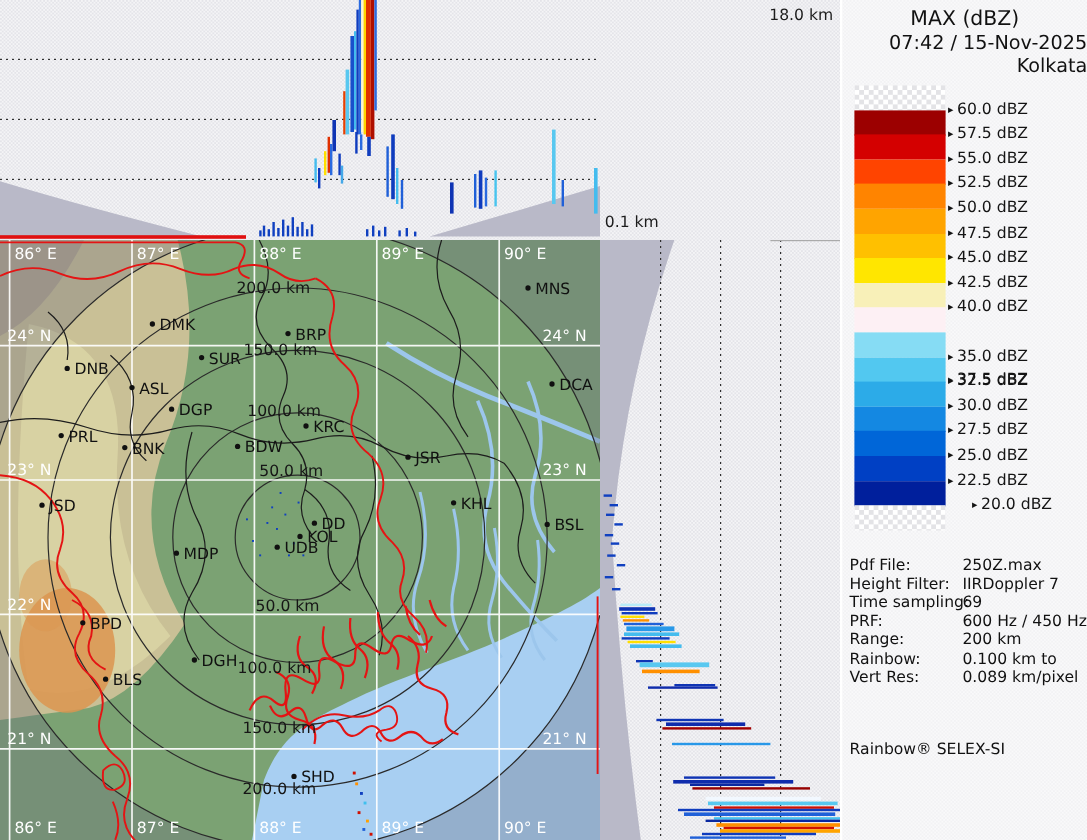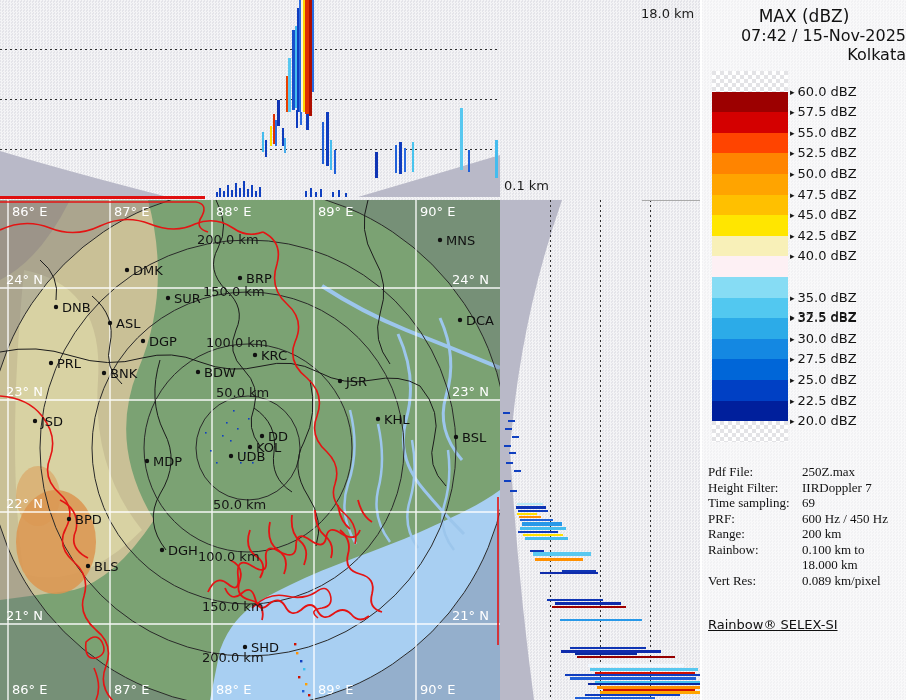--- a/index.html
+++ b/index.html
@@ -28,24 +28,24 @@
     background-size:3px 3px;color:#111;}
   #legend .title{margin-top:6px;text-align:center;font-size:17px;}
   #legend .sub{text-align:right;font-size:16px;}
   #legend-scale{position:absolute;left:0;top:71px;width:100%;}
   .swatch{position:absolute;left:10px;width:76px;height:21px;}
   .checker{background:conic-gradient(#ffffff 0% 25%, #e3e3e6 0% 50%, #ffffff 0% 75%, #e3e3e6 0%);
     background-size:8px 8px;}
   .scale-label{position:absolute;left:88px;font-size:13px;white-space:nowrap;color:#141414;}
   .scale-label .arrow{font-size:9px;vertical-align:1px;margin-right:3px;color:#141414;}
   #legend-meta{position:absolute;left:6px;top:464px;width:196px;font-size:13px;line-height:15.5px;}
-  .meta-row{display:flex;font-family:Liberation Serif, serif;}
+  .meta-row{display:flex;}
   .meta-row .k{width:94px;flex:none;white-space:nowrap;}
   .meta-row .v{white-space:nowrap;}
-  #legend-footer{position:absolute;left:6px;top:617px;font-size:13px;text-decoration:underline;}
+  #legend-footer{position:absolute;left:6px;top:617px;font-size:13px;}
   .redline{position:absolute;background:#e01010;}
 </style>
 </head>
 <body>
 
 <div id="app">
   <div id="workspace">
 
     <div id="panel-top">
       <svg class="wedge-svg" width="500" height="200">
@@ -374,21 +374,21 @@
         <div class="scale-label" style="top: 239.2px;"><span class="arrow">▸</span>32.5 dBZ</div>
         <div class="swatch" style="background: rgb(44, 171, 232); top: 247.2px;"></div>
         <div class="scale-label" style="top: 259.8px;"><span class="arrow">▸</span>30.0 dBZ</div>
         <div class="swatch" style="background: rgb(20, 136, 226); top: 267.8px;"></div>
         <div class="scale-label" style="top: 280.4px;"><span class="arrow">▸</span>27.5 dBZ</div>
         <div class="swatch" style="background: rgb(0, 102, 216); top: 288.4px;"></div>
         <div class="scale-label" style="top: 301px;"><span class="arrow">▸</span>25.0 dBZ</div>
         <div class="swatch" style="background: rgb(0, 64, 196); top: 309px;"></div>
         <div class="scale-label" style="top: 321.6px;"><span class="arrow">▸</span>22.5 dBZ</div>
         <div class="swatch" style="background: rgb(0, 31, 156); top: 329.6px;"></div>
-        <div class="scale-label" style="top: 342.2px;"><span class="arrow">▸</span>20.0 dBZ</div>
+        <div class="scale-label" style="top: 342.2px; margin-left: 20px;"><span class="arrow">▸</span>20.0 dBZ</div>
         <div class="swatch checker" style="top: 350.2px;"></div>
       </div>
     <div id="legend-meta">
         <div class="meta-row">
           <span class="k">Pdf File:</span>
           <span class="v">250Z.max</span>
         </div>
         <div class="meta-row">
           <span class="k">Height Filter:</span>
           <span class="v">IIRDoppler 7</span>
@@ -401,24 +401,20 @@
           <span class="k">PRF:</span>
           <span class="v">600 Hz / 450 Hz</span>
         </div>
         <div class="meta-row">
           <span class="k">Range:</span>
           <span class="v">200 km</span>
         </div>
         <div class="meta-row">
           <span class="k">Rainbow:</span>
           <span class="v">0.100 km to</span>
-        </div>
-        <div class="meta-row">
-          <span class="k"></span>
-          <span class="v">18.000 km</span>
         </div>
         <div class="meta-row">
           <span class="k">Vert Res:</span>
           <span class="v">0.089 km/pixel</span>
         </div>
       </div>
     <div id="legend-footer">Rainbow® SELEX-SI</div>
   </div>
 </div>
 

